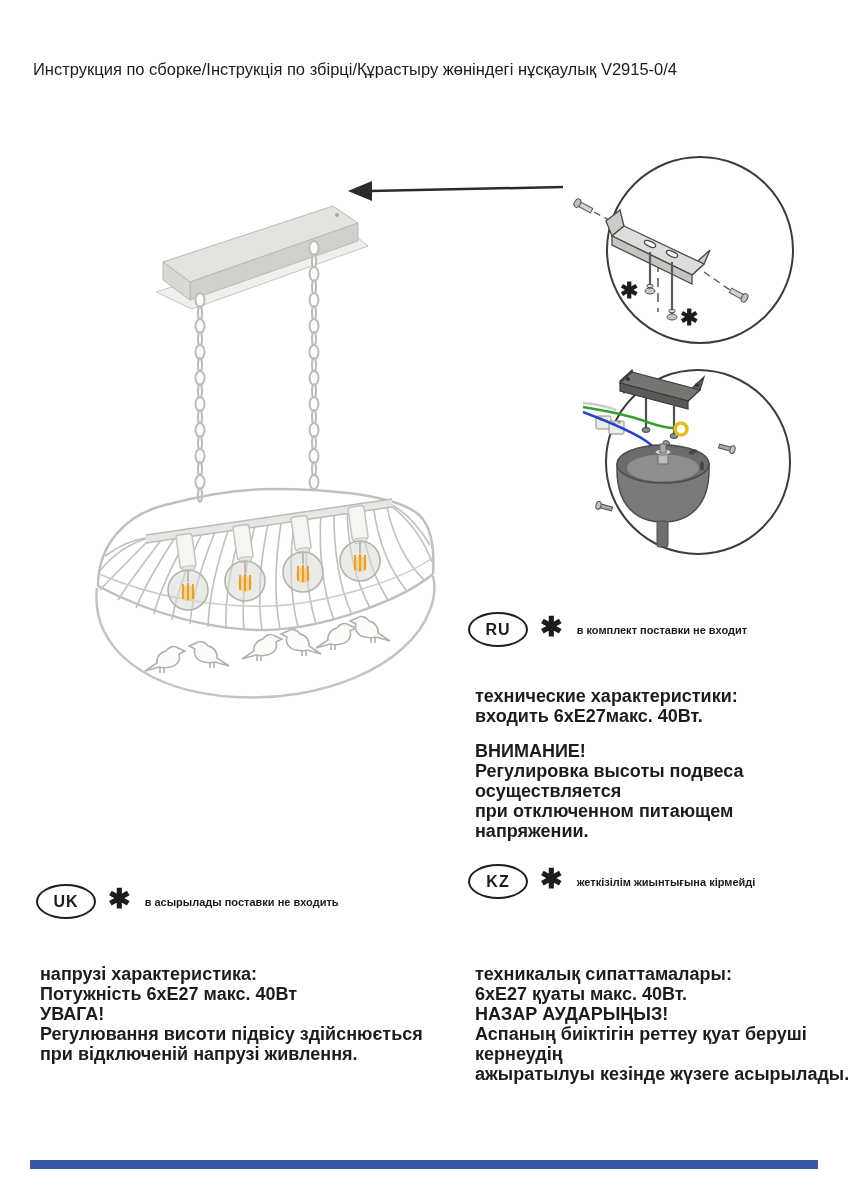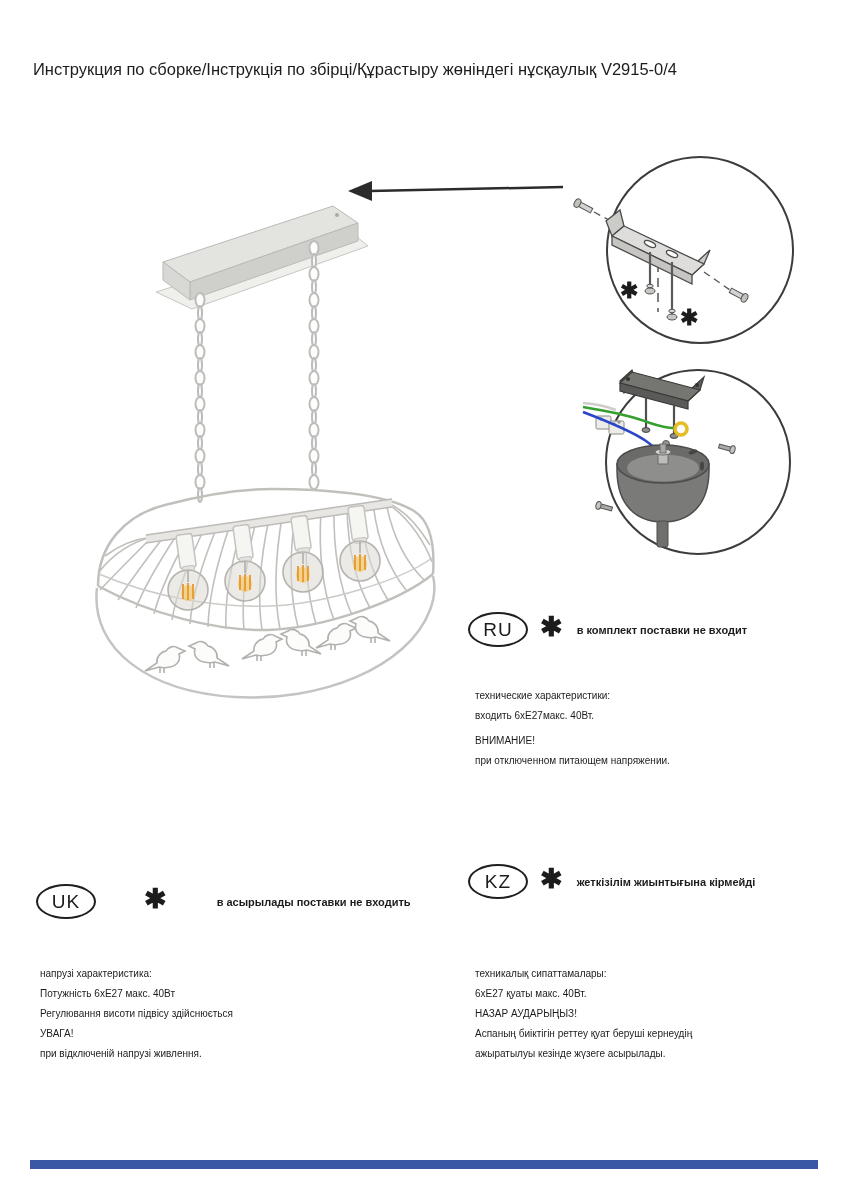--- a/index.html
+++ b/index.html
@@ -2,25 +2,25 @@
 <html><head>
 <meta charset="utf-8">
 <style>
   html,body{margin:0;padding:0;background:#ffffff;}
   .page{position:relative;width:848px;height:1200px;background:#ffffff;overflow:hidden;
         font-family:"Liberation Sans", sans-serif;color:#1c1c1c;}
   .title{position:absolute;left:33px;top:60px;width:790px;font-size:16.5px;font-weight:normal;}
   .art{position:absolute;left:0;top:0;width:848px;height:1200px;z-index:0;}
   .legend{position:absolute;display:flex;align-items:center;z-index:1;}
   .oval{display:inline-flex;align-items:center;justify-content:center;width:56px;height:31px;
-        border:2.6px solid #1f1f1f;border-radius:50%;font-weight:normal;font-size:19px;letter-spacing:1px;}
+        border:2.6px solid #1f1f1f;border-radius:50%;font-weight:bold;font-size:16px;letter-spacing:1px;}
   .ast{font-size:27px;font-weight:bold;line-height:1;margin:0 14px 0 12px;transform:translateY(-2px);}
   .note{font-weight:bold;font-size:11px;}
-  .spec{position:absolute;z-index:1;font-weight:normal;font-size:10px;line-height:20px;}
-  .spec .warn{margin-top:5px;}
+  .spec{position:absolute;z-index:1;font-weight:bold;font-size:18px;line-height:20px;}
+  .spec .warn{margin-top:15px;}
   .footer-bar{position:absolute;left:30px;top:1160px;width:788px;height:9px;background:#3a57a5;z-index:1;}
 </style>
 </head>
 <body>
 
 <div class="page">
 
   <div class="title">Инструкция по сборке/Інструкція по збірці/Құрастыру жөніндегі нұсқаулық V2915-0/4</div>
 
   <svg class="art" viewBox="0 0 848 1200">
@@ -241,44 +241,45 @@
       </g>
     </g>
   </svg>
 
   <div class="legend" style="left:468px;top:612px;">
     <span class="oval">RU</span>
     <span class="ast">✱</span>
     <span class="note">в комплект поставки не входит</span>
   </div>
 
-  <div class="legend" style="left:36px;top:884px;gap:36px;">
+  <div class="legend" style="left:36px;top:884px;">
     <span class="oval">UK</span>
     <span class="ast">✱</span>
     <span class="note">в асырылады поставки не входить</span>
   </div>
 
   <div class="legend" style="left:468px;top:864px;text-align:center;">
     <span class="oval">KZ</span>
     <span class="ast">✱</span>
     <span class="note">жеткізілім жиынтығына кірмейді</span>
   </div>
 
   <div class="spec" style="left:475px;top:686px;width:360px;">
     <div>технические характеристики:</div>
     <div>входить 6хЕ27макс. 40Вт.</div>
     <div class="warn">ВНИМАНИЕ!</div>
+    <div>Регулировка высоты подвеса осуществляется</div>
     <div>при отключенном питающем напряжении.</div>
   </div>
 
   <div class="spec" style="left:40px;top:964px;width:400px;">
     <div>напрузі характеристика:</div>
     <div>Потужність 6хЕ27 макс. 40Вт</div>
+    <div>УВАГА!</div>
     <div>Регулювання висоти підвісу здійснюється</div>
-    <div>УВАГА!</div>
     <div>при відключеній напрузі живлення.</div>
   </div>
 
   <div class="spec" style="left:475px;top:964px;width:400px;">
     <div>техникалық сипаттамалары:</div>
     <div>6хЕ27 қуаты макс. 40Вт.</div>
     <div>НАЗАР АУДАРЫҢЫЗ!</div>
     <div>Аспаның биіктігін реттеу қуат беруші кернеудің</div>
     <div>ажыратылуы кезінде жүзеге асырылады.</div>
   </div>

